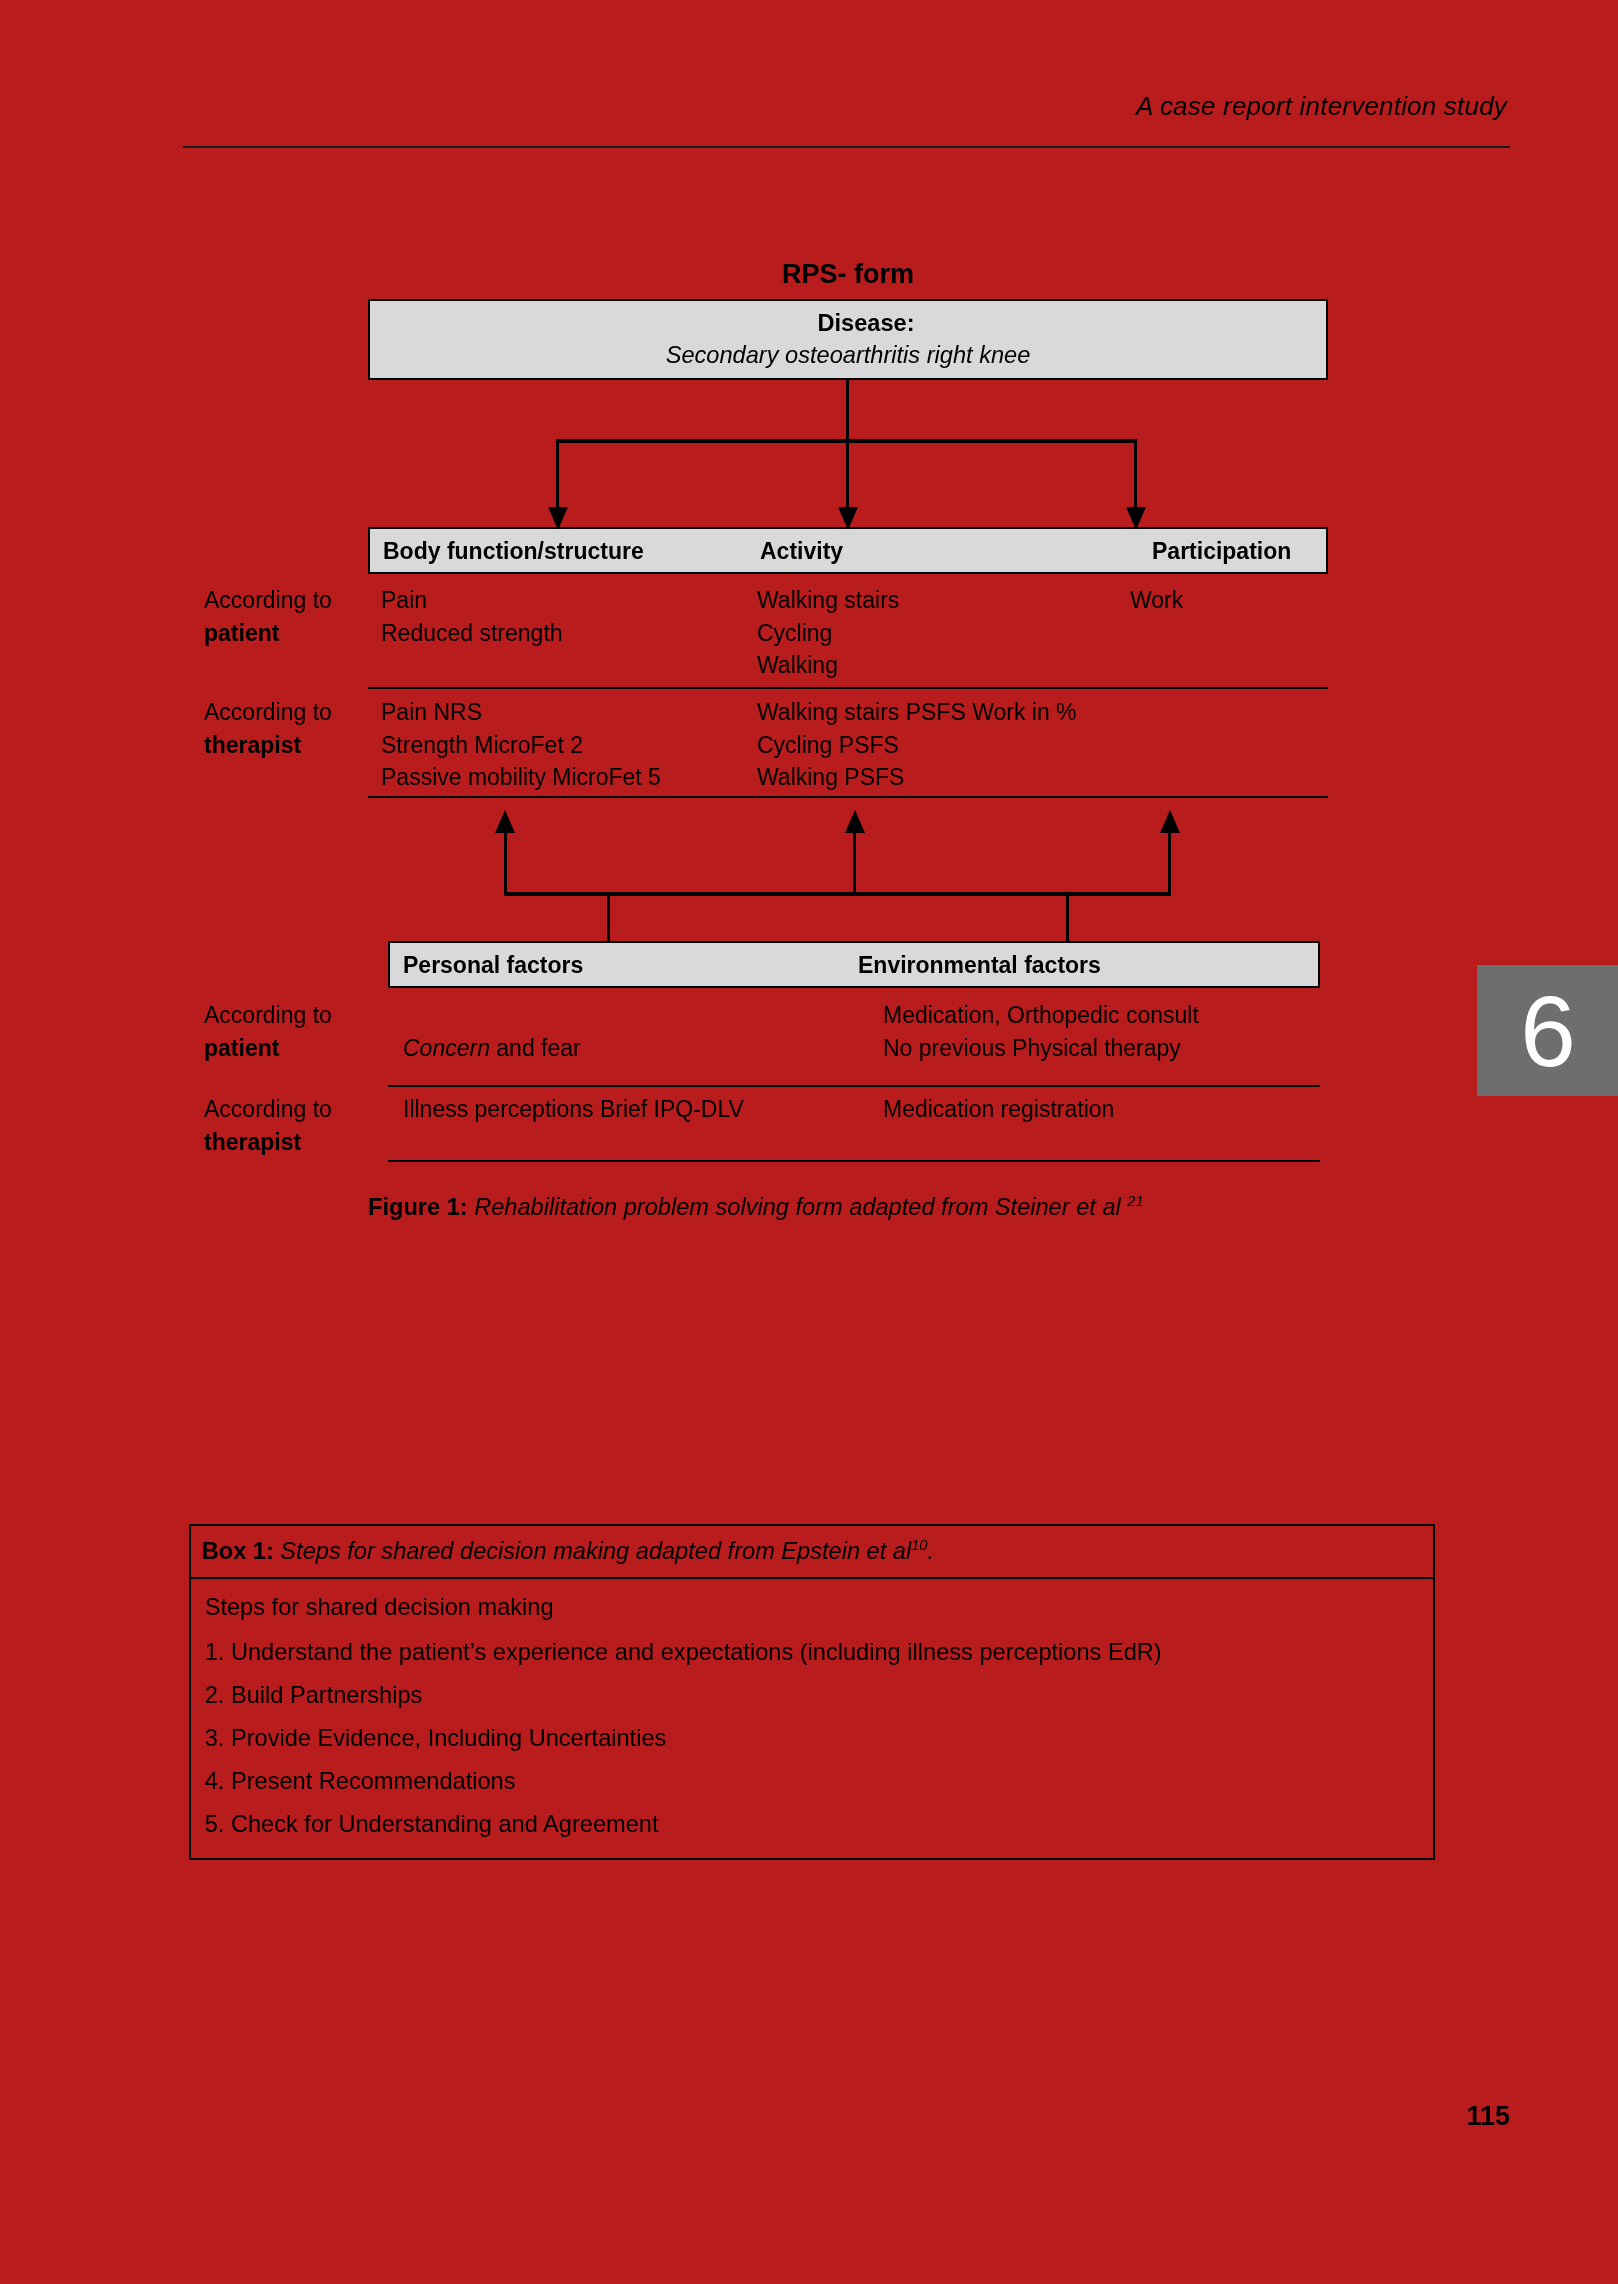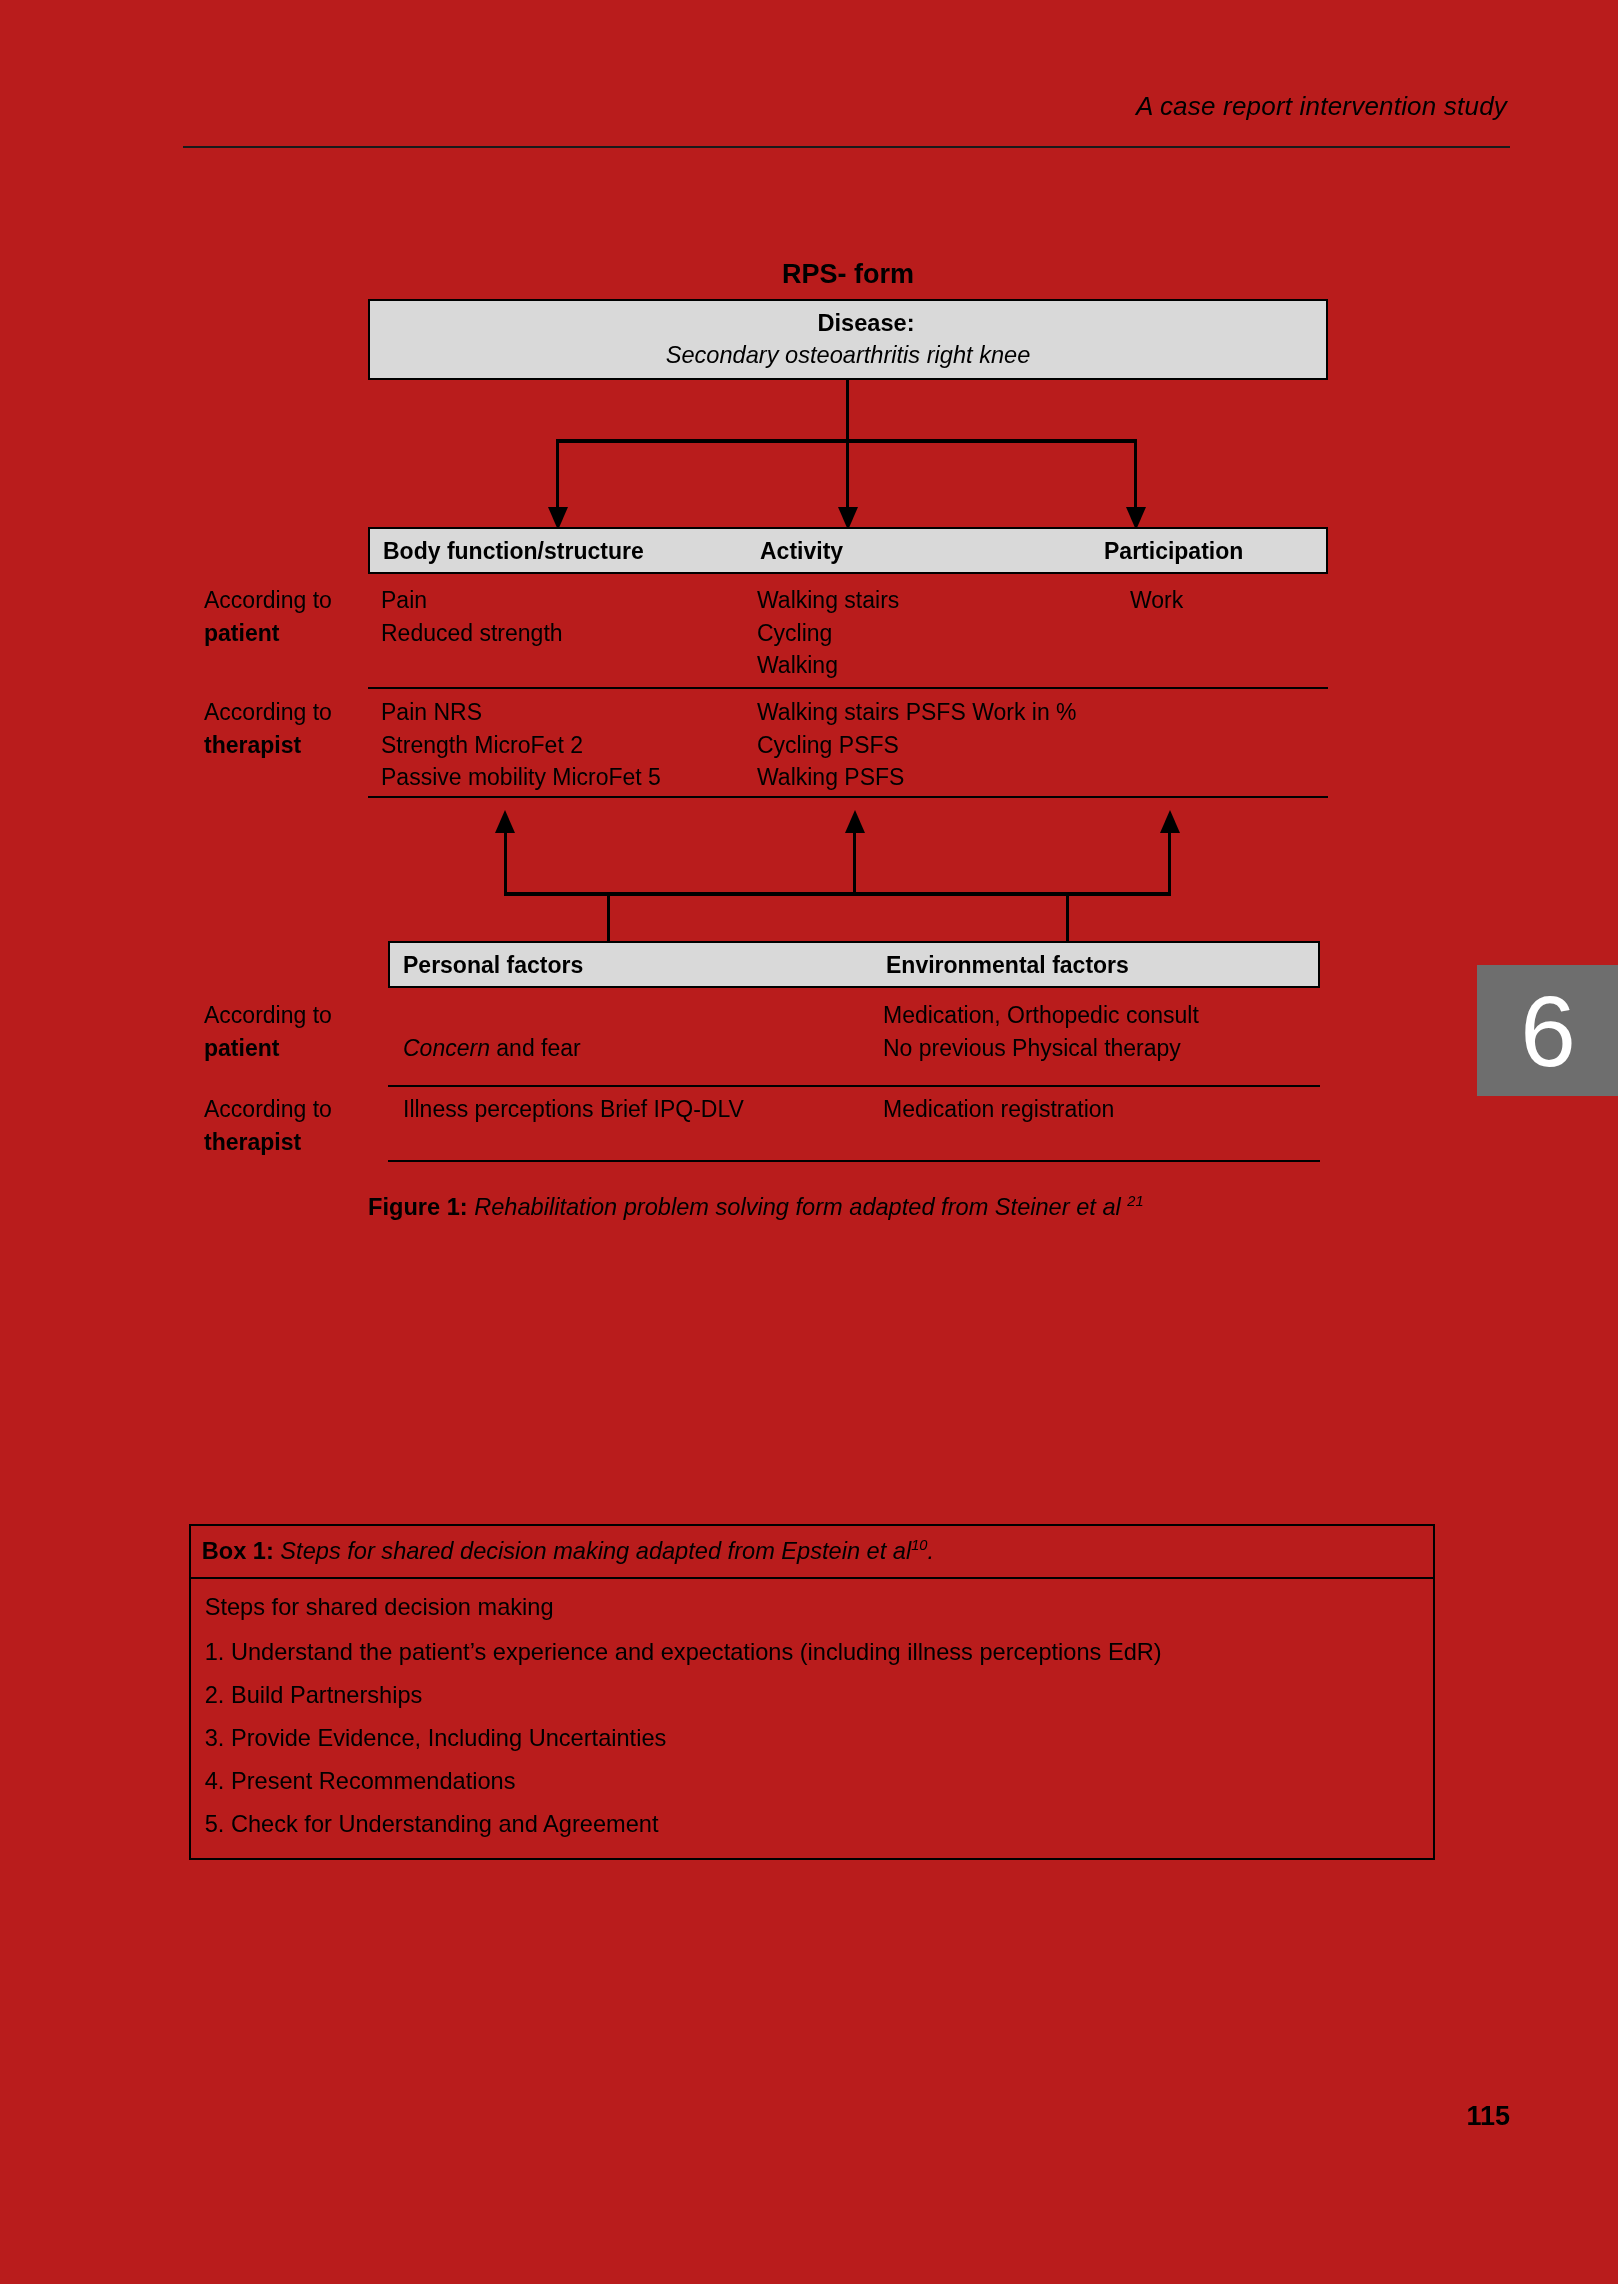--- a/index.html
+++ b/index.html
@@ -251,21 +251,21 @@
   <div class="line vline" style="left:556px; top:439px; height:72px;"></div>
   <div class="line vline" style="left:846px; top:439px; height:72px;"></div>
   <div class="line vline" style="left:1134px; top:439px; height:72px;"></div>
   <div class="arrow-down" style="left:548px; top:507px;"></div>
   <div class="arrow-down" style="left:838px; top:507px;"></div>
   <div class="arrow-down" style="left:1126px; top:507px;"></div>
 
   <div class="shade-box icf-head-box">
     <div class="head-cell" style="left:13px;">Body function/structure</div>
     <div class="head-cell" style="left:390px;">Activity</div>
-    <div class="head-cell" style="left:734px;">Participation</div>
+    <div class="head-cell" style="left:782px;">Participation</div>
   </div>
 
   <div class="side-label" style="left:204px; top:584px;">
     <span>According to</span><br>
     <b>patient</b>
   </div>
   <div class="cell" style="left:381px; top:584px;">Pain
 Reduced strength</div>
   <div class="cell" style="left:757px; top:584px;">Walking stairs
 Cycling
@@ -292,21 +292,21 @@
   <div class="arrow-up" style="left:1160px; top:810px;"></div>
   <div class="line vline" style="left:504px; top:831px; height:63px;"></div>
   <div class="line vline" style="left:853px; top:831px; height:63px;"></div>
   <div class="line vline" style="left:1168px; top:831px; height:63px;"></div>
   <div class="line hline" style="left:504px; top:892px; width:667px;"></div>
   <div class="line vline" style="left:607px; top:892px; height:52px;"></div>
   <div class="line vline" style="left:1066px; top:892px; height:52px;"></div>
 
   <div class="shade-box factors-head-box">
     <div class="head-cell" style="left:13px;">Personal factors</div>
-    <div class="head-cell" style="left:496px;">Environmental factors</div>
+    <div class="head-cell" style="left:468px;">Environmental factors</div>
   </div>
 
   <div class="side-label" style="left:204px; top:999px;">
     <span>According to</span><br>
     <b>patient</b>
   </div>
   <div class="cell" style="left:403px; top:999px;">
     <span class="it">Concern</span><span> and fear</span>
   </div>
   <div class="cell" style="left:883px; top:999px;">Medication, Orthopedic consult

